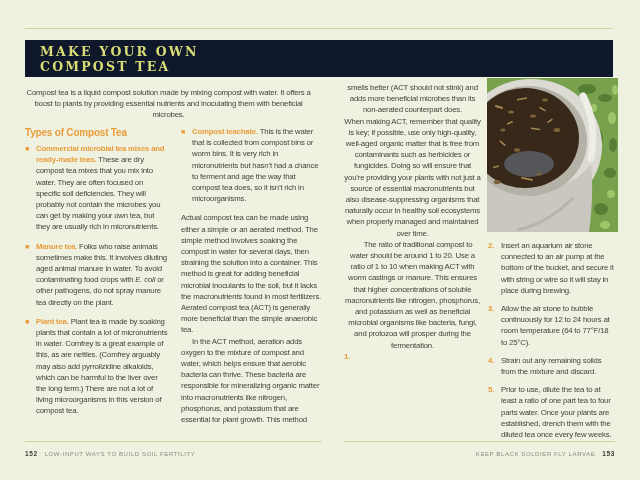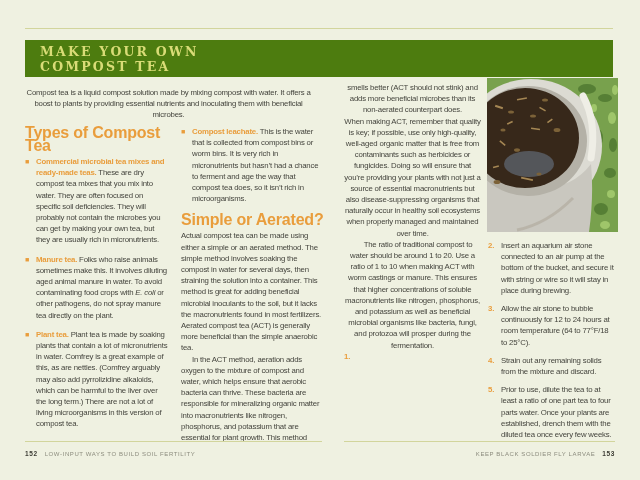--- a/index.html
+++ b/index.html
@@ -6,35 +6,35 @@
   body{
     width:640px;height:480px;position:relative;overflow:hidden;
     background:#eff1e1;
     font-family:"Liberation Sans", sans-serif;
     color:#45453e;
   }
   .rule{position:absolute;border-top:1px solid #d2d59c;height:0;}
   #top-rule{left:25px;top:28px;width:588px;}
   #title-bar{
     position:absolute;left:25px;top:40px;width:588px;height:37px;
-    background:#4d7c0f;box-sizing:border-box;padding:4px 0 0 15px;
+    background:#0f172a;box-sizing:border-box;padding:4px 0 0 15px;
   }
   #title-bar h1{
     margin:0;font-family:"DejaVu Serif", serif;font-weight:bold;
     font-size:12.5px;line-height:15px;letter-spacing:2.2px;color:#d9dc77;
   }
   .body{font-size:7.8px;line-height:11.2px;letter-spacing:-0.2px;margin:0;}
   #intro{position:absolute;left:25px;top:87px;width:287px;text-align:center;}
   .col{position:absolute;}
   #col1{left:25px;top:126px;width:144px;}
   #col2{left:181px;top:126px;width:143px;}
   #col3{left:344px;top:82px;width:137px;text-align:center;}
   #col4{left:488px;top:240px;width:128px;}
   h2{
-    font-size:16px;line-height:13px;letter-spacing:-0.2px;
+    font-size:10px;line-height:13px;letter-spacing:-0.2px;
     color:#e99d3c;margin:0 0 4px 0;font-weight:bold;
   }
   .h2-gap{margin-top:9px;}
   .bullet{position:relative;padding-left:11px;margin:0 0 8px 0;}
   .sq{position:absolute;left:0;top:0;color:#e99d3c;font-size:7px;}
   .lead{font-weight:bold;color:#e99d3c;}
   .indent{text-indent:11px;}
   .step{position:relative;padding-left:13px;margin:0 0 7px 0;}
   .stepnum{position:absolute;left:0;top:0;font-weight:bold;color:#e99d3c;}
   #photo{
@@ -65,21 +65,20 @@
 
 <div id="col1" class="col">
   <h2>Types of Compost Tea</h2>
   <p class="body bullet"><span class="sq">■</span><span class="lead">Commercial microbial tea mixes and ready-made teas.</span><span> These are dry compost tea mixes that you mix into water. They are often focused on specific soil deficiencies. They will probably not contain the microbes you can get by making your own tea, but they are usually rich in micronutrients.</span></p>
   <p class="body bullet"><span class="sq">■</span><span class="lead">Manure tea.</span><span> Folks who raise animals sometimes make this. It involves diluting aged animal manure in water. To avoid contaminating food crops with </span><i>E. coli</i><span> or other pathogens, do not spray manure tea directly on the plant.</span></p>
   <p class="body bullet"><span class="sq">■</span><span class="lead">Plant tea.</span><span> Plant tea is made by soaking plants that contain a lot of micronutrients in water. Comfrey is a great example of this, as are nettles. (Comfrey arguably may also add pyrrolizidine alkaloids, which can be harmful to the liver over the long term.) There are not a lot of living microorganisms in this version of compost tea.</span></p>
 </div>
 
 <div id="col2" class="col">
   <p class="body bullet"><span class="sq">■</span><span class="lead">Compost leachate.</span><span> This is the water that is collected from compost bins or worm bins. It is very rich in micronutrients but hasn’t had a chance to ferment and age the way that compost tea does, so it isn’t rich in microorganisms.</span></p>
-  <h2 class="h2-gap">Simple or Aerated?</h2>
   <p class="body">Actual compost tea can be made using either a simple or an aerated method. The simple method involves soaking the compost in water for several days, then straining the solution into a container. This method is great for adding beneficial microbial inoculants to the soil, but it lacks the macronutrients found in most fertilizers. Aerated compost tea (ACT) is generally more beneficial than the simple anaerobic tea.</p>
   <p class="body indent">In the ACT method, aeration adds oxygen to the mixture of compost and water, which helps ensure that aerobic bacteria can thrive. These bacteria are responsible for mineralizing organic matter into macronutrients like nitrogen, phosphorus, and potassium that are essential for plant growth. This method</p>
 </div>
 
 <div id="col3" class="col">
   <p class="body">smells better (ACT should not stink) and adds more beneficial microbes than its non-aerated counterpart does.</p>
   <p class="body">When making ACT, remember that quality is key; if possible, use only high-quality, well-aged organic matter that is free from contaminants such as herbicides or fungicides. Doing so will ensure that you’re providing your plants with not just a source of essential macronutrients but also disease-suppressing organisms that naturally occur in healthy soil ecosystems when properly managed and maintained over time.</p>
   <p class="body indent">The ratio of traditional compost to water should be around 1 to 20. Use a ratio of 1 to 10 when making ACT with worm castings or manure. This ensures that higher concentrations of soluble macronutrients like nitrogen, phosphorus, and potassium as well as beneficial microbial organisms like bacteria, fungi, and protozoa will prosper during the fermentation.</p>
   <div class="body step"><span class="stepnum">1.</span></div>
 </div>

